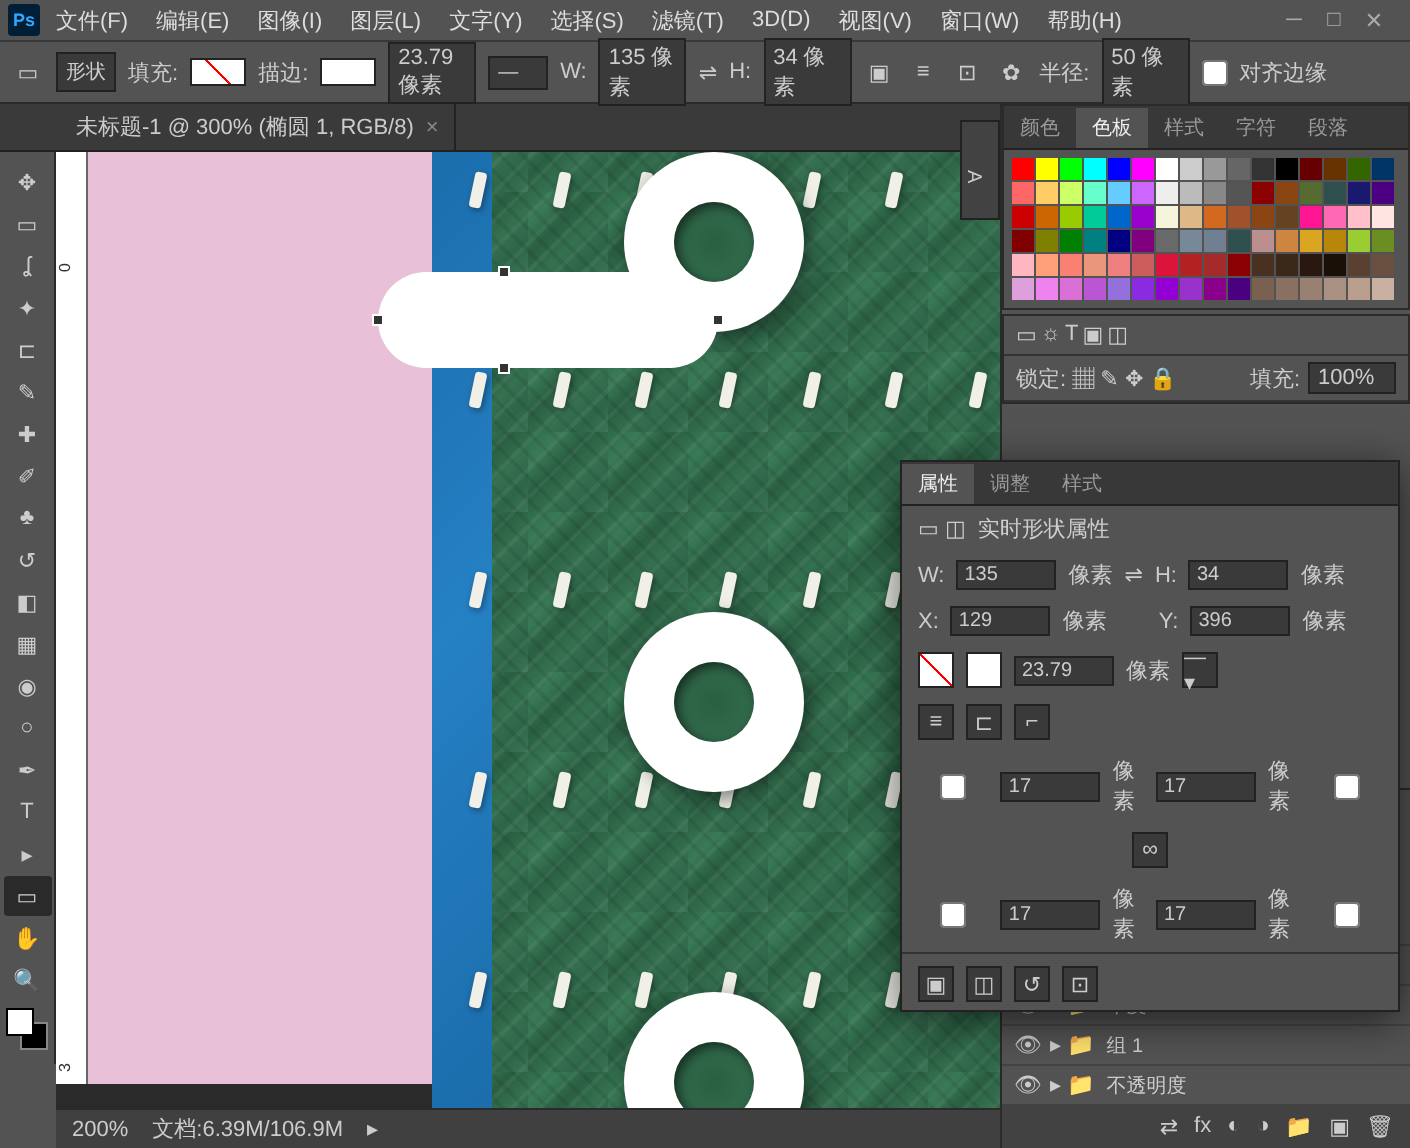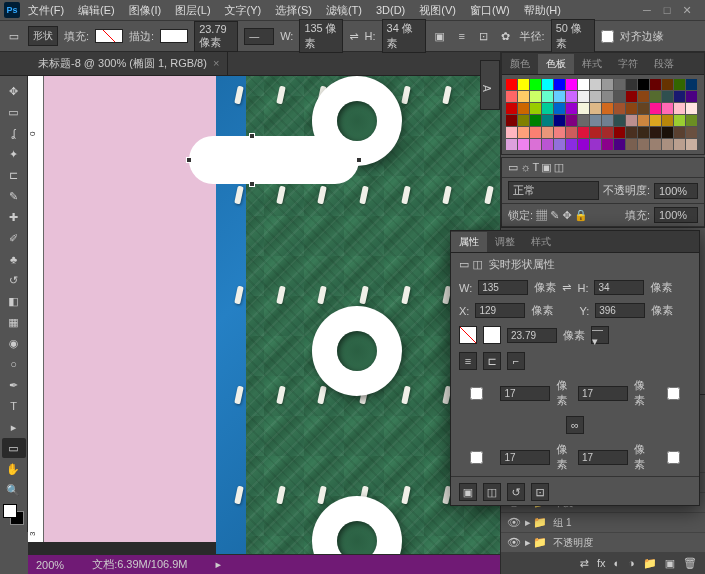--- a/index.html
+++ b/index.html
@@ -51,21 +51,21 @@
 .swatches div{width:11px;height:11px}
 .layers-panel{position:absolute;bottom:0;left:0;right:0;height:180px;background:#535353;border-top:1px solid #2a2a2a}
 .layer-row{display:flex;align-items:center;height:20px;padding:0 6px;gap:6px;border-bottom:1px solid #444}
 .layer-row .eye{width:12px;color:#ccc}
 .layer-row .thumb{width:20px;height:14px;background:#888;border:1px solid #222}
 .layer-row .name{font-size:10px}
 .props{position:absolute;left:450px;top:230px;width:250px;background:#535353;border:1px solid #222;box-shadow:0 4px 20px rgba(0,0,0,.6);z-index:50}
 .props .row{display:flex;align-items:center;padding:4px 8px;gap:6px;font-size:10px}
 .props input{background:#3a3a3a;border:1px solid #222;color:#ccc;width:50px;padding:1px 3px;font-size:10px}
 .props .ico-btn{width:18px;height:18px;background:#3a3a3a;border:1px solid #222;display:inline-flex;align-items:center;justify-content:center}
-.status{position:absolute;left:28px;bottom:0;right:205px;height:20px;background:#701a75;border-top:1px solid #2a2a2a;display:flex;align-items:center;padding:0 8px;font-size:10px;gap:28px}
+.status{position:absolute;left:28px;bottom:0;right:205px;height:20px;background:#404040;border-top:1px solid #2a2a2a;display:flex;align-items:center;padding:0 8px;font-size:10px;gap:12px}
 .layer-controls{display:flex;align-items:center;padding:3px 6px;gap:4px;border-bottom:1px solid #333;font-size:10px}
 .layer-controls .sel{background:#3a3a3a;border:1px solid #222;padding:1px 4px;flex:1}
 .layer-controls .pct{background:#3a3a3a;border:1px solid #222;padding:1px 4px;width:44px}
 .sidebar-tab{position:absolute;right:205px;top:60px;width:20px;height:50px;background:#424242;border:1px solid #222;writing-mode:vertical-lr;text-align:center;font-size:10px;padding-top:6px}
 </style>
 </head>
 <body>
 
 <div class="menubar">
   <div class="ps-logo">Ps</div>
@@ -105,21 +105,21 @@
   <div class="ico">≡</div>
   <div class="ico">⊡</div>
   <div class="ico">✿</div>
   <span>半径:</span>
   <div class="num"><span>50</span> <span>像素</span></div>
   <input type="checkbox" style="">
   <span>对齐边缘</span>
 </div>
 
 <div class="tabbar">
-  <div class="tab"><span>未标题-8 @ 300% (椭圆 1, RGB/8)</span><span class="x">×</span></div>
+  <div class="tab"><span>未标题-1 @ 300% (椭圆 1, RGB/8)</span><span class="x">×</span></div>
 </div>
 
 <div class="toolbox">
   <div class="t">✥</div>
   <div class="t">▭</div>
   <div class="t">ʆ</div>
   <div class="t">✦</div>
   <div class="t">⊏</div>
   <div class="t">✎</div>
   <div class="t">✚</div>
@@ -324,25 +324,20 @@
     <div class="layer-controls">
       <span style="display:inline-flex;gap:2px">
           <span>▭</span>
           <span>☼</span>
           <span>T</span>
           <span>▣</span>
           <span>◫</span>
         </span>
     </div>
     <div class="layer-controls">
-      <div class="sel">正常</div>
-      <span>不透明度:</span>
-      <div class="pct">100%</div>
-    </div>
-    <div class="layer-controls">
       <span>锁定: ▦ ✎ ✥ 🔒</span>
       <span style="margin-left:auto">填充:</span>
       <div class="pct">100%</div>
     </div>
   </div>
 
   <div class="layers-panel">
     <div style="height:58px"></div>
     <div class="layer-row">
         <span class="eye">👁</span>

